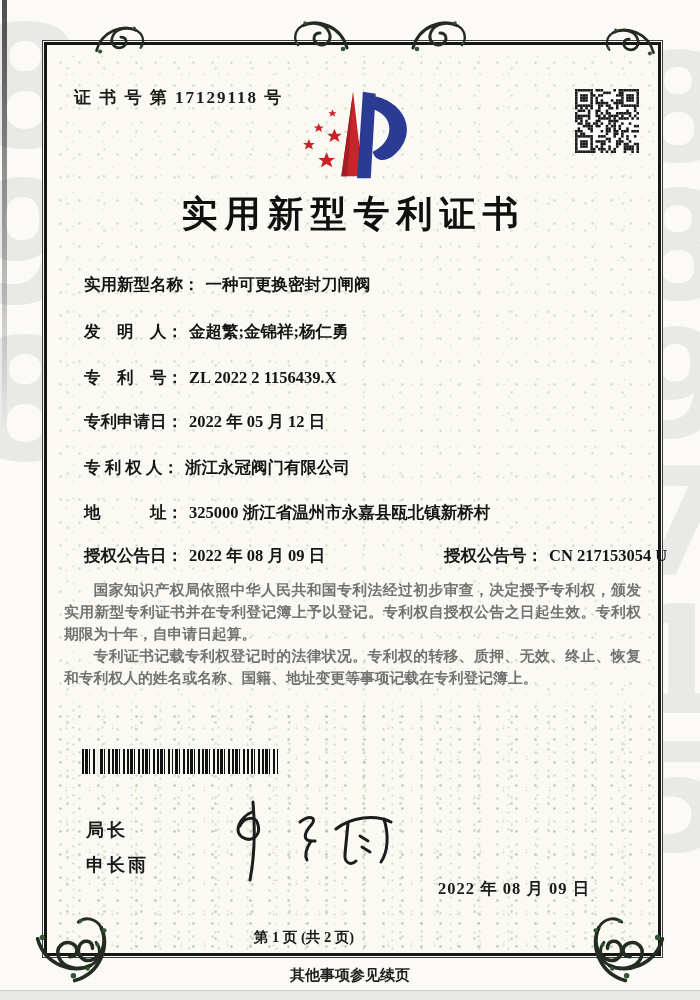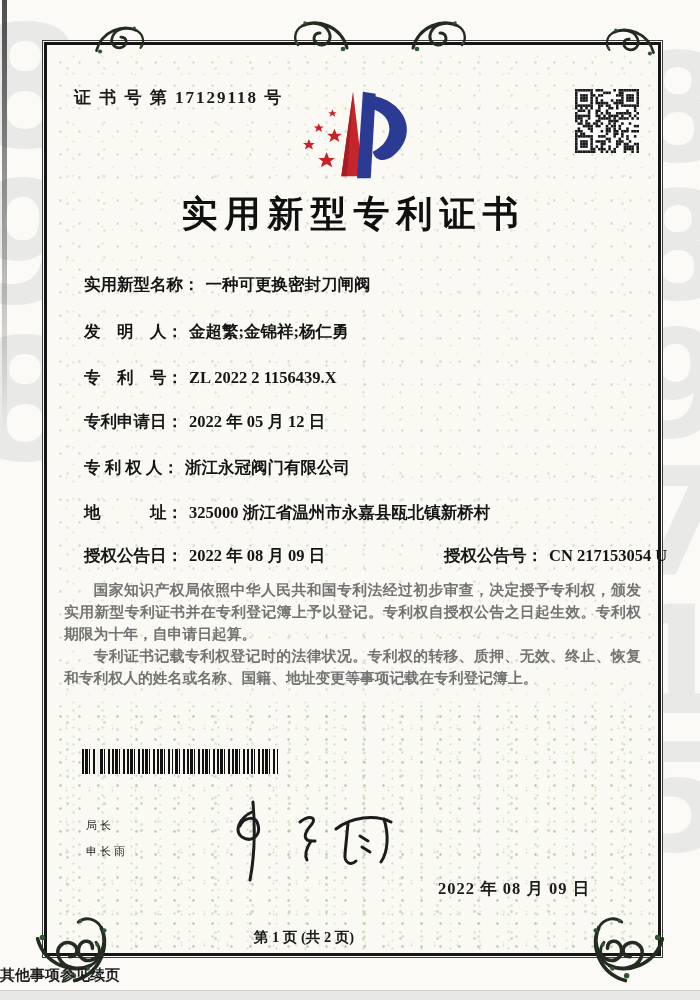--- a/index.html
+++ b/index.html
@@ -41,26 +41,26 @@
   
   .bodytext{position:absolute;left:64px;top:579px;width:577px;font-size:14.8px;line-height:22px;
      font-weight:bold;text-align:justify;color:#737373;}
   .bodytext p{margin:0;text-indent:2em;}
   
   .barcode{position:absolute;left:82px;top:749px;width:196px;height:25px;
     background:
      repeating-linear-gradient(90deg,rgba(250,250,248,0) 0 15px,rgba(250,249,243,.95) 15px 17px,rgba(250,250,248,0) 17px 38px),
      repeating-linear-gradient(90deg,#101010 0 2px,#f6f5f0 2px 3px,#101010 3px 6px,#f6f5f0 6px 7px,#101010 7px 8px,#f6f5f0 8px 11px,#101010 11px 13px,#f6f5f0 13px 15px);}
   
-  .signer{position:absolute;left:86px;top:818px;font-size:11px;font-weight:normal;letter-spacing:3px;}
+  .signer{position:absolute;left:86px;top:818px;font-size:18px;font-weight:bold;letter-spacing:3px;}
   .signer div{margin-bottom:11px;}
   .signature{position:absolute;left:198px;top:796px;}
   .issue-date{position:absolute;left:438px;top:878px;font-size:16.5px;font-weight:bold;letter-spacing:1px;}
   .page-indicator{position:absolute;left:0;top:928px;width:608px;text-align:center;font-size:14.5px;font-weight:bold;}
-  .footer-note{position:absolute;left:0;top:966px;width:700px;text-align:left;font-size:15px;font-weight:bold;color:#1f1f1f;}
+  .footer-note{position:absolute;left:0;top:966px;width:700px;text-align:center;font-size:15px;font-weight:bold;color:#1f1f1f;}
 </style>
 </head>
 <body>
 
 <div id="page">
 
   
   <div class="ghost left">8
 9
 8</div>

